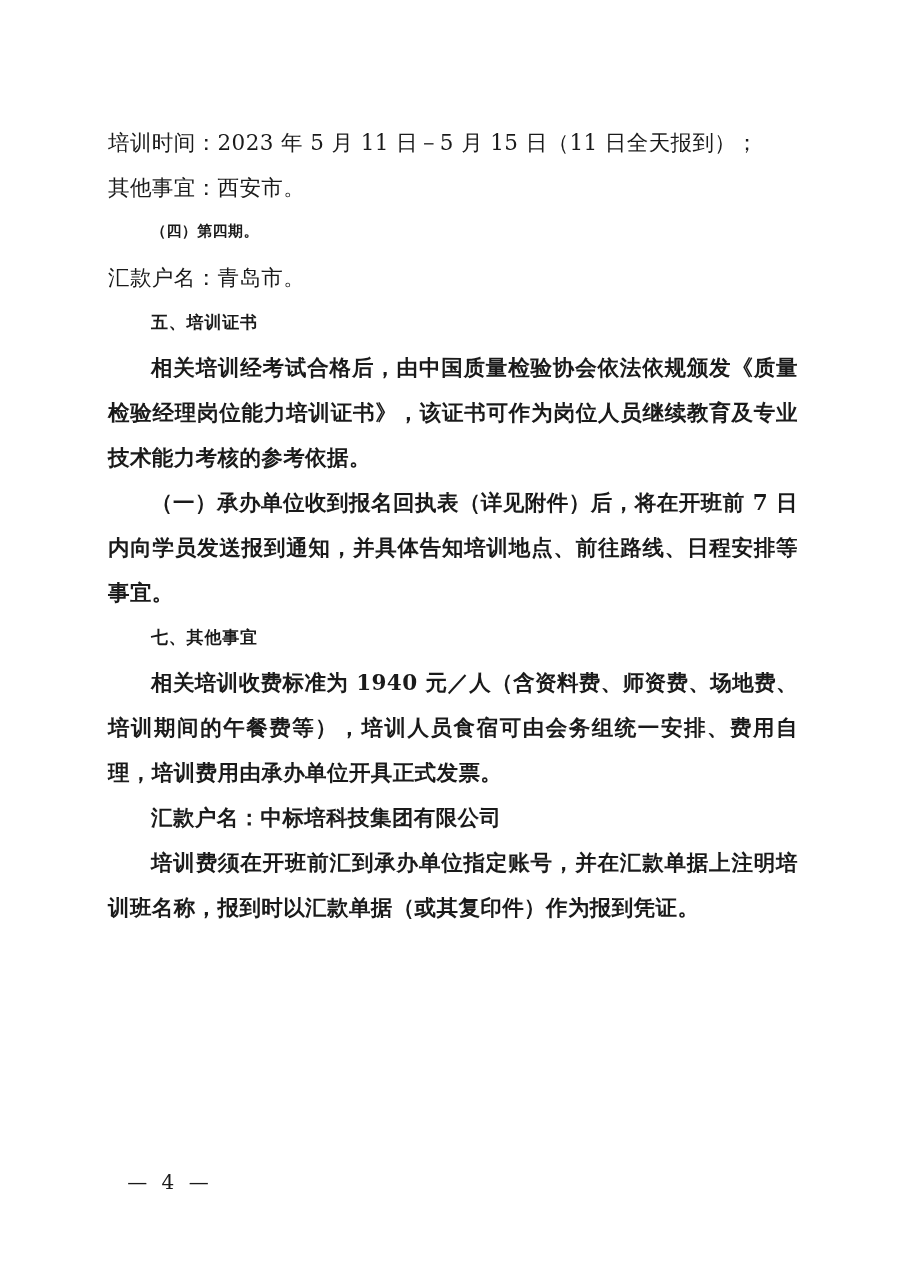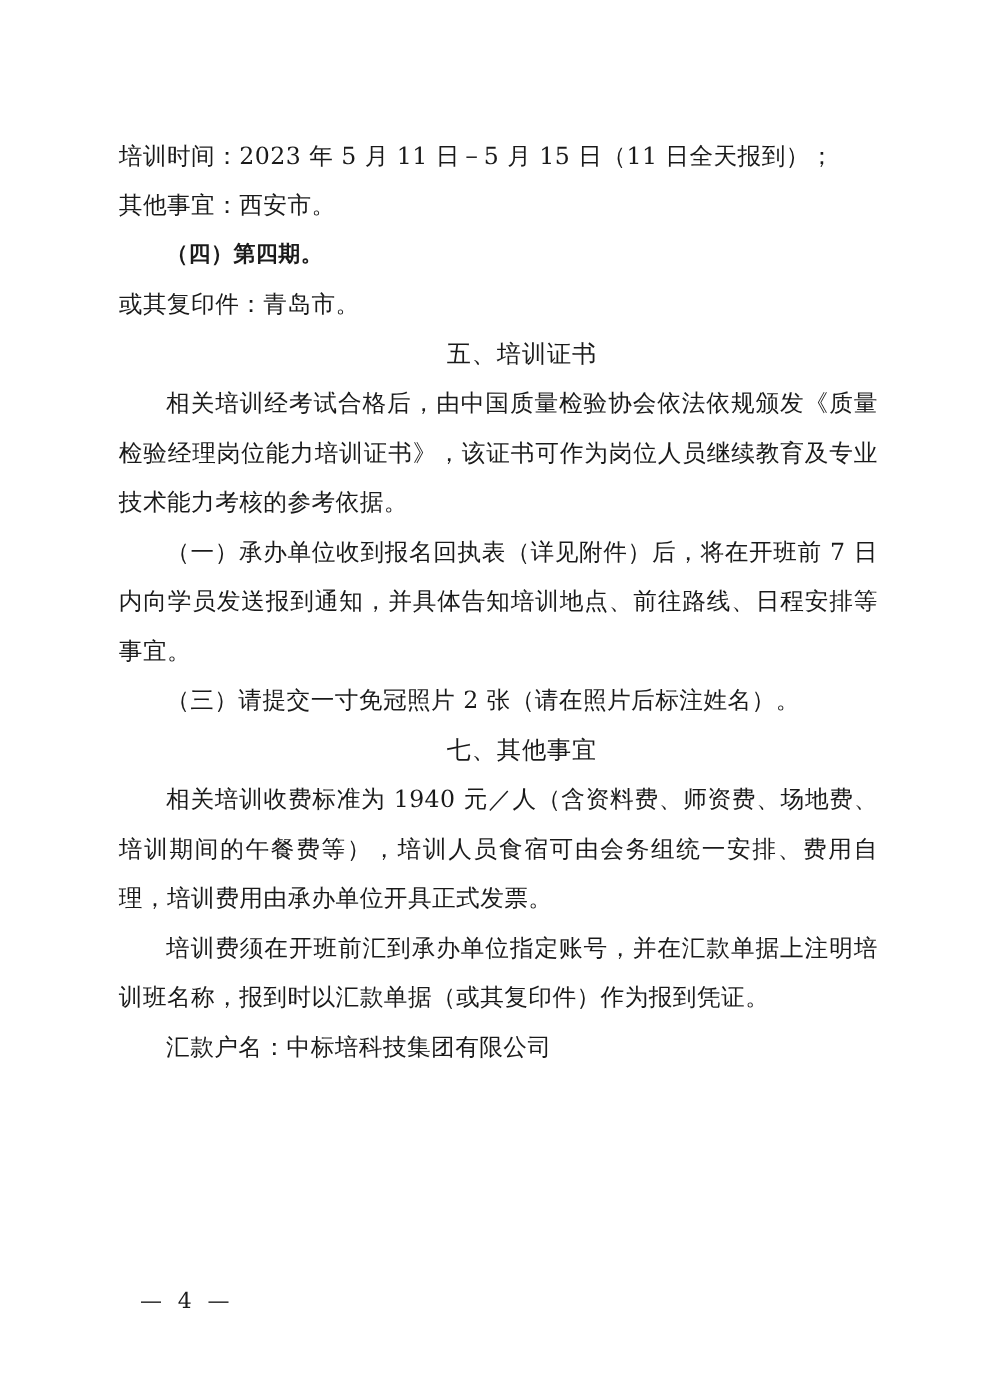--- a/index.html
+++ b/index.html
@@ -34,33 +34,33 @@
     font-size: 21.5px;
     line-height: 45px;
     text-align: justify;
     text-justify: inter-ideograph;
     letter-spacing: 0.4px;
     margin: 0;
     white-space: pre-wrap;
   }
   .indent {
     text-indent: 43px;
+    font-weight: bold;
   }
   .heading {
-    font-size: 22px;
+    font-size: 17px;
     line-height: 45px;
-    font-weight: normal;
+    font-weight: bold;
     text-indent: 43px;
     margin: 0;
     letter-spacing: 0.8px;
     font-family: "DejaVu Sans", "Liberation Sans", sans-serif;
-    text-align: center;
   }
   .subheading {
-    font-size: 20px;
+    font-size: 15px;
     line-height: 45px;
     font-weight: bold;
     text-indent: 43px;
     margin: 0;
     letter-spacing: 0.4px;
     font-family: Liberation Mono, monospace;
   }
   .footer {
     position: absolute;
     left: 0;
@@ -80,31 +80,30 @@
 <body>
 
 <div class="page">
   <div class="content">
 
     <p class="para">培训时间：2023 年 5 月 11 日－5 月 15 日（11 日全天报到）；</p>
     <p class="para">其他事宜：西安市。</p>
 
     <p class="subheading">（四）第四期。</p>
 
-    <p class="para">或其复印件：青岛市。</p>
+    <p class="para">汇款户名：青岛市。</p>
 
     <p class="heading">五、培训证书</p>
     <p class="para indent">相关培训经考试合格后，由中国质量检验协会依法依规颁发《质量检验经理岗位能力培训证书》，该证书可作为岗位人员继续教育及专业技术能力考核的参考依据。</p>
 
     <p class="para indent">（一）承办单位收到报名回执表（详见附件）后，将在开班前 7 日内向学员发送报到通知，并具体告知培训地点、前往路线、日程安排等事宜。</p>
-    <p class="para indent">（三）请提交一寸免冠照片 2 张（请在照片后标注姓名）。</p>
 
     <p class="heading">七、其他事宜</p>
     <p class="para indent">相关培训收费标准为 1940 元／人（含资料费、师资费、场地费、培训期间的午餐费等），培训人员食宿可由会务组统一安排、费用自理，培训费用由承办单位开具正式发票。</p>
+    <p class="para indent">汇款户名：中标培科技集团有限公司</p>
     <p class="para indent">培训费须在开班前汇到承办单位指定账号，并在汇款单据上注明培训班名称，报到时以汇款单据（或其复印件）作为报到凭证。</p>
-    <p class="para indent">汇款户名：中标培科技集团有限公司</p>
 
   </div>
 
   <div class="footer">
     <span class="footer-inner">— 4 —</span>
   </div>
 </div>
 
 </body></html>

